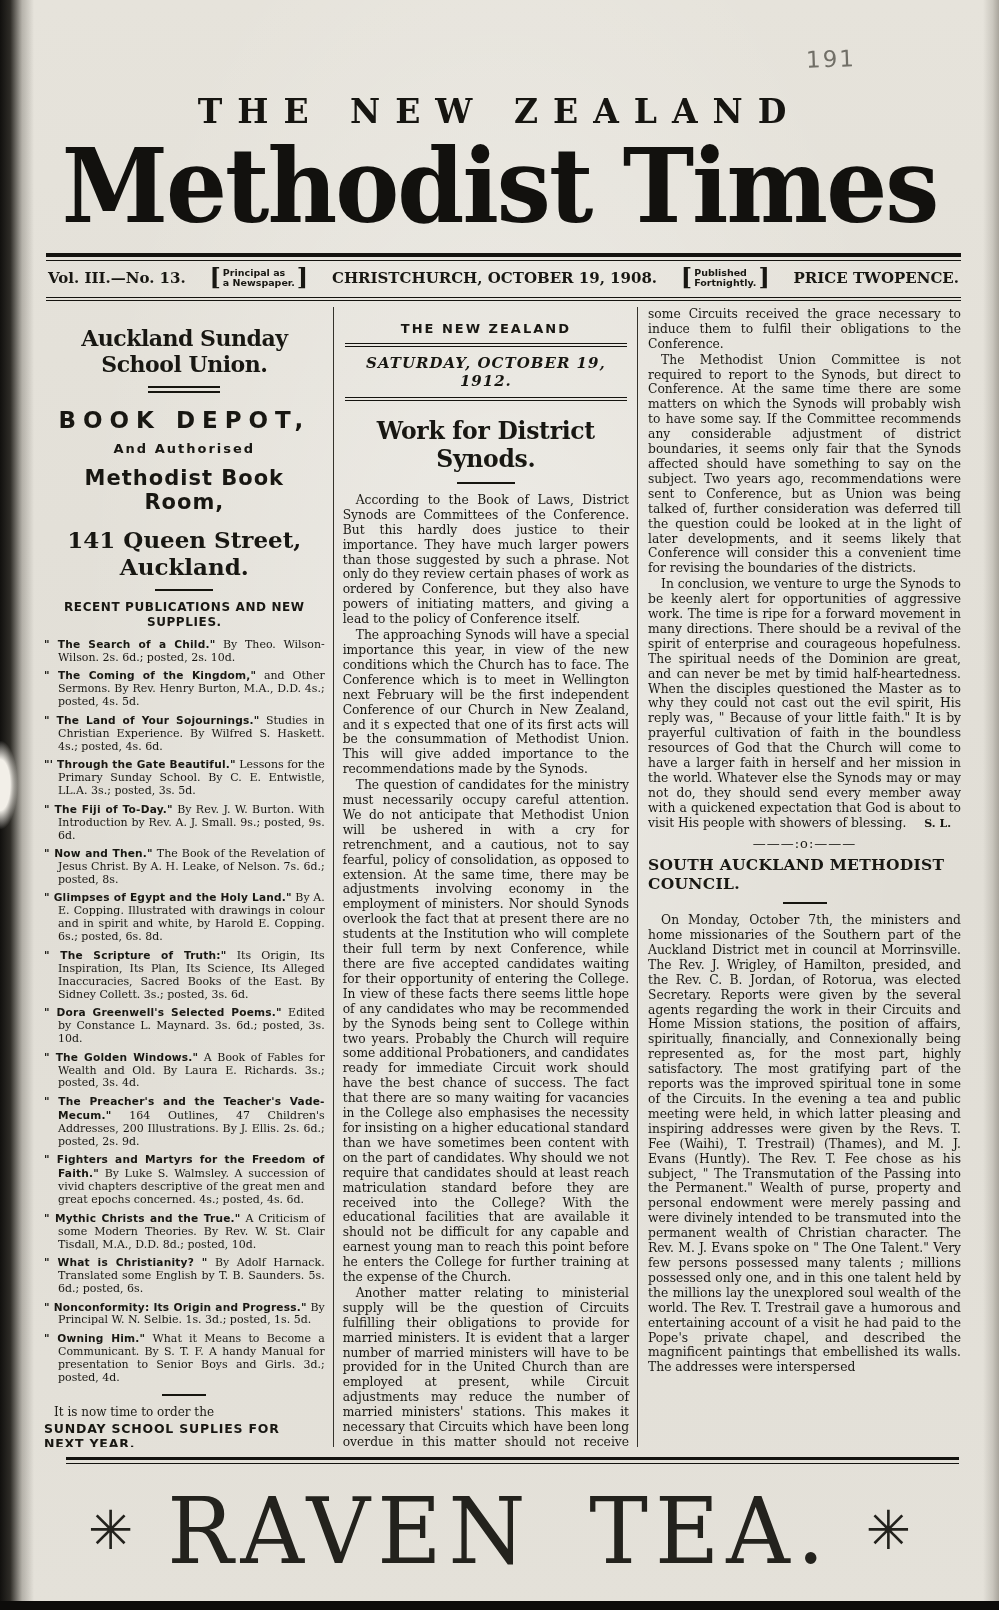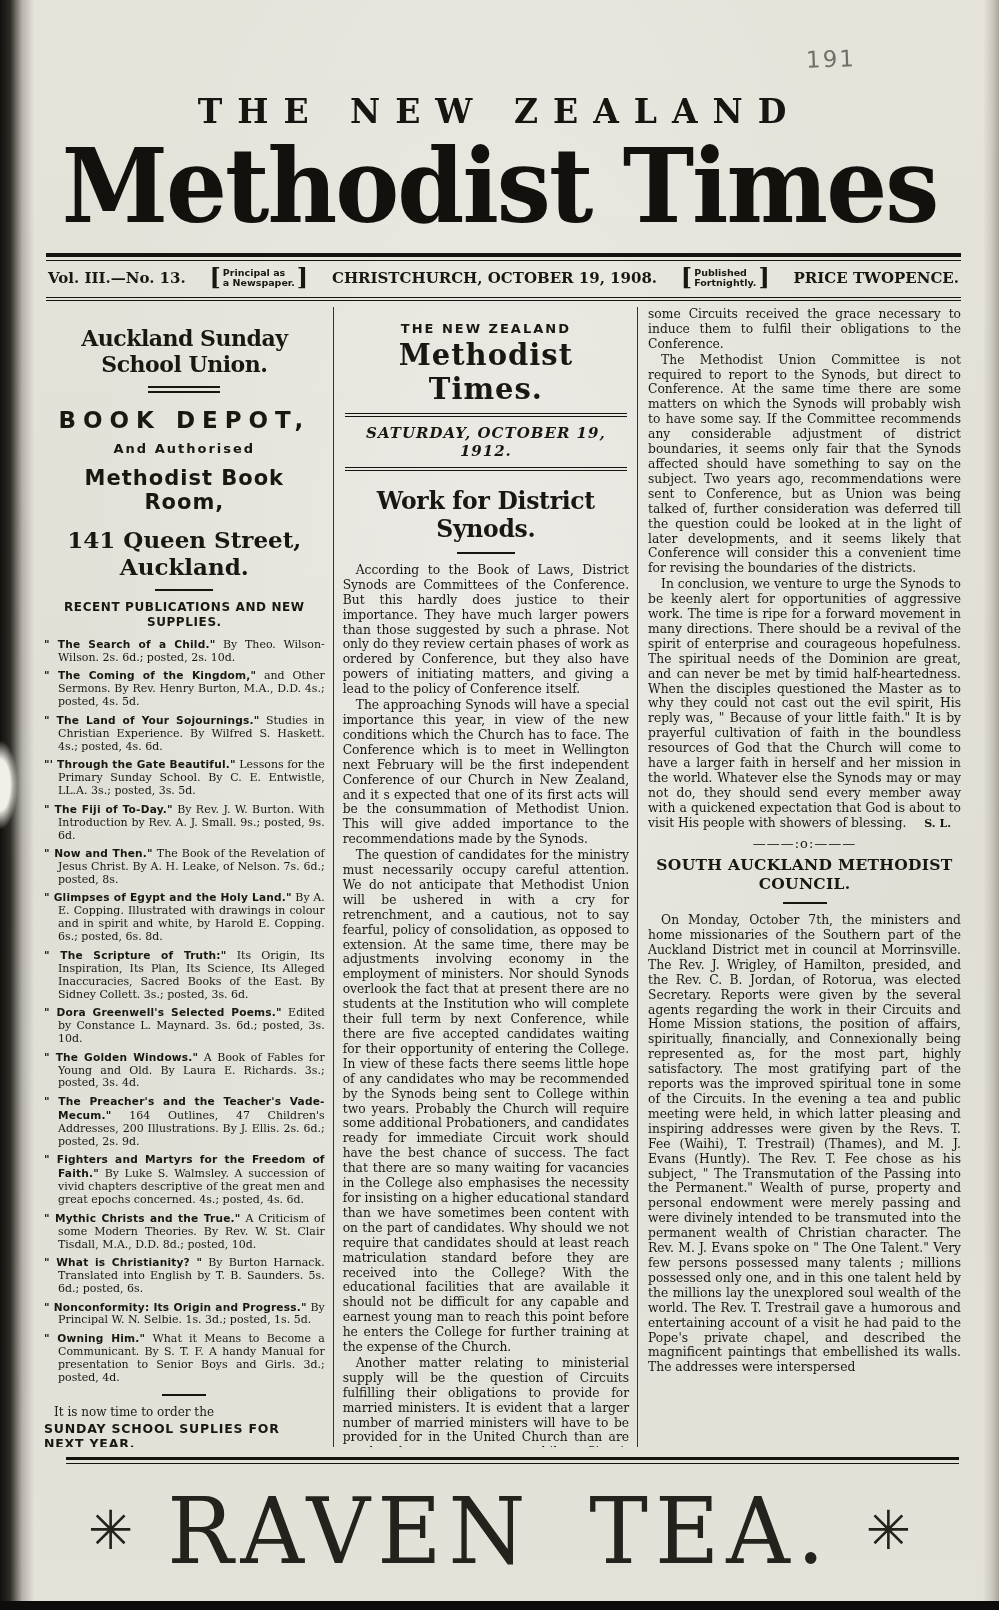--- a/index.html
+++ b/index.html
@@ -83,21 +83,21 @@
   .mid-rule{border-top:1px solid #14130f;border-bottom:1px solid #14130f;height:2px;margin:7px 2px;}
   .issuedate{font-style:italic;font-weight:bold;font-size:15px;text-align:center;
     letter-spacing:1px;margin:2px 0;}
   .headline{font-family:"DejaVu Serif",serif;font-weight:bold;font-size:23.5px;
     text-align:center;margin-top:16px;letter-spacing:-0.3px;}
   .para{font-size:12.3px;line-height:14.9px;text-align:justify;text-indent:13px;margin:0 0 1px 0;}
   .para.noindent{text-indent:0;}
   .sig{text-align:right;font-size:11px;font-weight:bold;margin-top:-14.5px;padding-right:10px;}
   .odiv{text-align:center;font-size:13px;letter-spacing:1px;margin:6px 0 4px;}
   .a2head{font-family:"DejaVu Serif",serif;font-weight:bold;font-size:15.5px;
-    text-align:center;letter-spacing:.3px;margin-top:0;}
+    text-align:left;letter-spacing:.3px;margin-top:0;}
 
   
   .footer-rule{margin:10px 40px 0 66px;border-top:3px solid #14130f;border-bottom:1px solid #14130f;height:3px;}
   .raven{display:flex;align-items:center;justify-content:center;margin-top:2px;height:130px;}
   .raven .txt{font-family:"DejaVu Serif",serif;font-size:88px;letter-spacing:7px;
     word-spacing:22px;color:#23221d;transform:scaleY(1.05);}
   .orn{font-size:54px;color:#23221d;margin:0 34px;line-height:1;}
 </style>
 </head>
 <body>
@@ -154,38 +154,37 @@
 
       <p class="book"><b>" The Search of a Child."</b><span>  By Theo. Wilson-Wilson. 2s. 6d.; posted, 2s. 10d.</span></p>
       <p class="book"><b>" The Coming of the Kingdom,"</b><span>  and Other Sermons.  By Rev. Henry Burton, M.A., D.D. 4s.; posted, 4s. 5d.</span></p>
       <p class="book"><b>" The Land of Your Sojournings."</b><span>  Studies in Christian Experience.  By Wilfred S. Haskett. 4s.; posted, 4s. 6d.</span></p>
       <p class="book"><b>"' Through the Gate Beautiful."</b><span>  Lessons for the Primary Sunday School.  By C. E. Entwistle, LL.A.  3s.; posted, 3s. 5d.</span></p>
       <p class="book"><b>" The Fiji of To-Day."</b><span>  By Rev. J. W. Burton. With Introduction by Rev. A. J. Small.  9s.; posted, 9s. 6d.</span></p>
       <p class="book"><b>" Now and Then."</b><span>  The Book of the Revelation of Jesus Christ.  By A. H. Leake, of Nelson.  7s. 6d.; posted, 8s.</span></p>
       <p class="book"><b>" Glimpses of Egypt and the Holy Land."</b><span>  By A. E. Copping.  Illustrated with drawings in colour and in spirit and white, by Harold E. Copping.  6s.; posted, 6s. 8d.</span></p>
       <p class="book"><b>" The Scripture of Truth:"</b><span>  Its Origin, Its Inspiration, Its Plan, Its Science, Its Alleged Inaccuracies, Sacred Books of the East.  By Sidney Collett.  3s.; posted, 3s. 6d.</span></p>
       <p class="book"><b>" Dora Greenwell's Selected Poems."</b><span>  Edited by Constance L. Maynard.  3s. 6d.; posted, 3s. 10d.</span></p>
-      <p class="book"><b>" The Golden Windows."</b><span>  A Book of Fables for Young and Old.  By Laura E. Richards.  3s.; posted, 3s. 4d.</span></p>
+      <p class="book"><b>" The Golden Windows."</b><span>  A Book of Fables for Wealth and Old.  By Laura E. Richards.  3s.; posted, 3s. 4d.</span></p>
       <p class="book"><b>" The Preacher's and the Teacher's Vade-Mecum."</b><span>  164 Outlines, 47 Children's Addresses, 200 Illustrations.  By J. Ellis.  2s. 6d.; posted, 2s. 9d.</span></p>
       <p class="book"><b>" Fighters and Martyrs for the Freedom of Faith."</b><span>  By Luke S. Walmsley.  A succession of vivid chapters descriptive of the great men and great epochs concerned.  4s.; posted, 4s. 6d.</span></p>
       <p class="book"><b>" Mythic Christs and the True."</b><span>  A Criticism of some Modern Theories.  By Rev. W. St. Clair Tisdall, M.A., D.D.  8d.; posted, 10d.</span></p>
-      <p class="book"><b>" What is Christianity? "</b><span>  By Burton Harnack. Translated into English by T. B. Saunders.  5s. 6d.; posted, 6s.</span></p>
+      <p class="book"><b>" What is Christianity? "</b><span>  By Adolf Harnack. Translated some English by T. B. Saunders.  5s. 6d.; posted, 6s.</span></p>
       <p class="book"><b>" Nonconformity:   Its Origin and Progress."</b><span>  By Principal W. N. Selbie.  1s. 3d.; posted, 1s. 5d.</span></p>
       <p class="book"><b>" Owning Him."</b><span>  What it Means to Become a Communicant.  By S. T. F.  A handy Manual for presentation to Senior Boys and Girls.  3d.; posted, 4d.</span></p>
 
       <div class="sdiv tiny"></div>
       <div class="ordernote">It is now time to order the</div>
       <div class="orderhead">SUNDAY SCHOOL SUPLIES FOR NEXT YEAR.</div>
       <div class="ordernote">Full particulars of Intermediate Uniform and Graded Lessons will be posted on application.</div>
 
     </section>
 
     <section class="col col-mid">
       <div class="mid-kicker">THE NEW ZEALAND</div>
-      <div class="mid-title">Methodist Times.</div>
       <div class="mid-rule"></div>
       <div class="issuedate">SATURDAY, OCTOBER 19, 1912.</div>
       <div class="mid-rule"></div>
       <div class="headline">Work for District Synods.</div>
       <div class="sdiv"></div>
       <p class="para">According to the Book of Laws, District Synods are Committees of the Conference.  But this hardly does justice to their importance.  They have much larger powers than those suggested by such a phrase.  Not only do they review certain phases of work as ordered by Conference, but they also have powers of initiating matters, and giving a lead to the policy of Conference itself.</p>
       <p class="para">The approaching Synods will have a special importance this year, in view of the new conditions which the Church has to face.  The Conference which is to meet in Wellington next February will be the first independent Conference of our Church in New Zealand, and it s expected that one of its first acts will be the consummation of Methodist Union.  This will give added importance to the recommendations made by the Synods.</p>
       <p class="para">The question of candidates for the ministry must necessarily occupy careful attention.  We do not anticipate that Methodist Union will be ushered in with a cry for retrenchment, and a cautious, not to say fearful, policy of consolidation, as opposed to extension.  At the same time, there may be adjustments involving economy in the employment of ministers.  Nor should Synods overlook the fact that at present there are no students at the Institution who will complete their full term by next Conference, while there are five accepted candidates waiting for their opportunity of entering the College.  In view of these facts there seems little hope of any candidates who may be recommended by the Synods being sent to College within two years.  Probably the Church will require some additional Probationers, and candidates ready for immediate Circuit work should have the best chance of success.  The fact that there are so many waiting for vacancies in the College also emphasises the necessity for insisting on a higher educational standard than we have sometimes been content with on the part of candidates.  Why should we not require that candidates should at least reach matriculation standard before they are received into the College?  With the educational facilities that are available it should not be difficult for any capable and earnest young man to reach this point before he enters the College for further training at the expense of the Church.</p>
       <p class="para">Another matter relating to ministerial supply will be the question of Circuits fulfilling their obligations to provide for married ministers.  It is evident that a larger number of married ministers will have to be provided for in the United Church than are employed at present, while Circuit adjustments may reduce the number of married ministers' stations.  This makes it necessary that Circuits which have been long overdue in this matter should not receive from the Synods any encouragement to expect a longer period of grace.  It is time that</p>
     </section>

